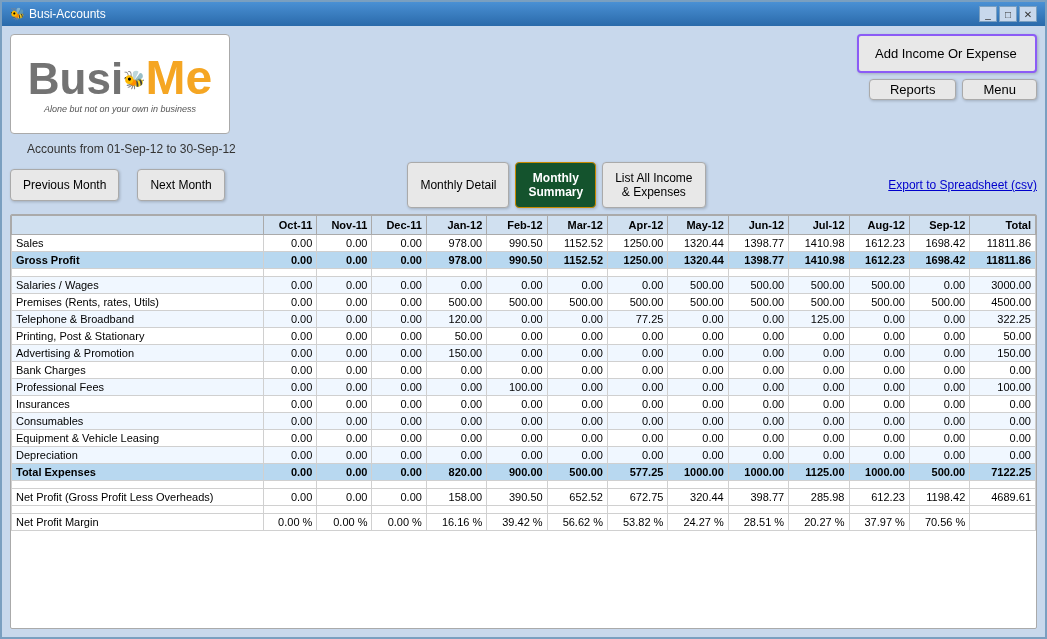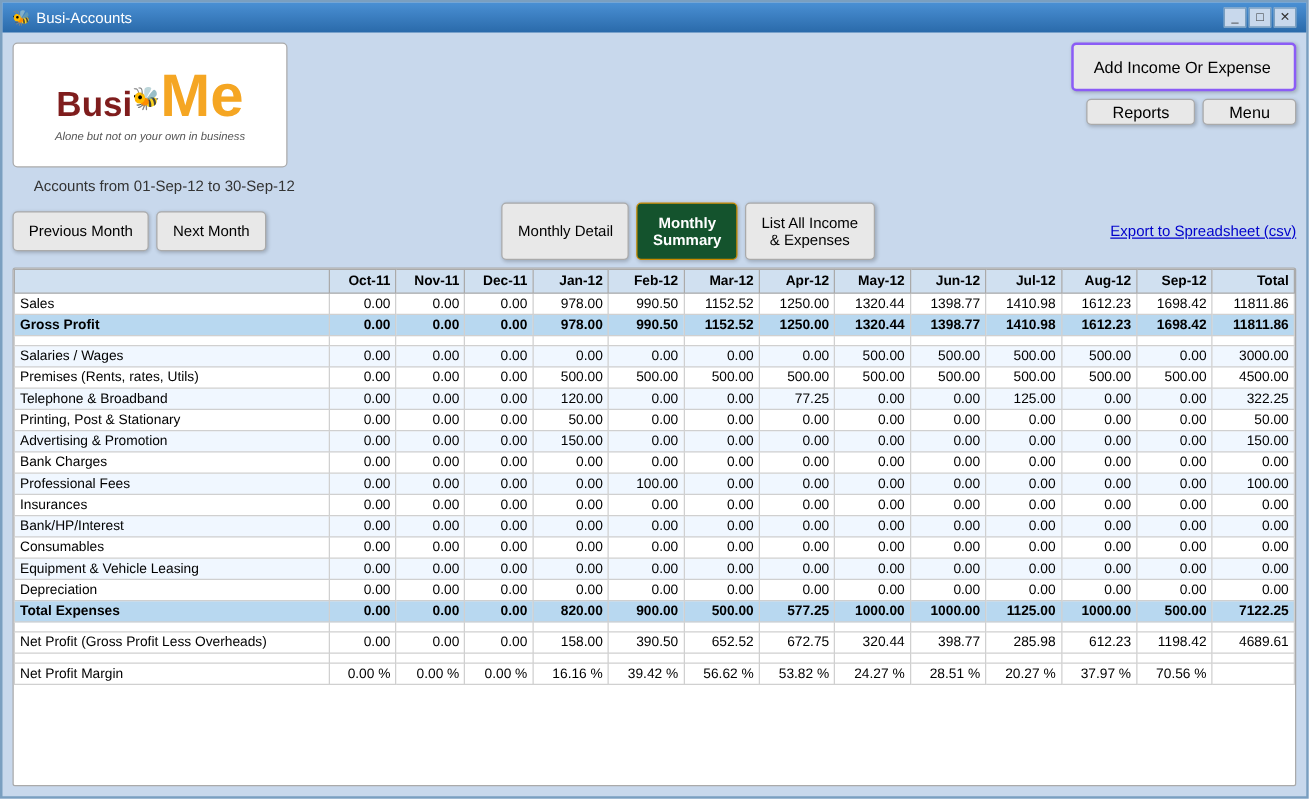--- a/index.html
+++ b/index.html
@@ -72,23 +72,23 @@
       display: flex;
       align-items: center;
       justify-content: center;
       overflow: hidden;
       padding: 6px;
     }
     .logo-inner {
       text-align: center;
     }
     .logo-busi {
-      font-size: 28px;
+      font-size: 44px;
       font-weight: 900;
-      color: #7f1d1d;
+      color: #737373;
       font-family: 'Arial Black', sans-serif;
       line-height: 1;
     }
     .logo-me {
       font-size: 48px;
       font-weight: 900;
       color: #f5a623;
       font-family: 'Arial Black', sans-serif;
       line-height: 1;
     }
@@ -140,21 +140,21 @@
       margin-left: 17px;
     }
     .nav-row {
       display: flex;
       align-items: center;
       justify-content: space-between;
       gap: 6px;
     }
     .nav-left {
       display: flex;
-      gap: 6px;
+      gap: 18px;
     }
     .nav-center {
       display: flex;
       gap: 6px;
     }
     .btn-nav {
       background: #e8e8e8;
       border: 1px solid #aaa;
       border-radius: 4px;
       padding: 8px 12px;
@@ -458,36 +458,20 @@
               <td>0.00</td>
               <td>0.00</td>
               <td>0.00</td>
               <td>0.00</td>
               <td>0.00</td>
               <td>0.00</td>
               <td>0.00</td>
               <td>0.00</td>
             </tr>
             <tr>
-              <td>Bank/HP/Interest</td>
-              <td>0.00</td>
-              <td>0.00</td>
-              <td>0.00</td>
-              <td>0.00</td>
-              <td>0.00</td>
-              <td>0.00</td>
-              <td>0.00</td>
-              <td>0.00</td>
-              <td>0.00</td>
-              <td>0.00</td>
-              <td>0.00</td>
-              <td>0.00</td>
-              <td>0.00</td>
-            </tr>
-            <tr>
               <td>Consumables</td>
               <td>0.00</td>
               <td>0.00</td>
               <td>0.00</td>
               <td>0.00</td>
               <td>0.00</td>
               <td>0.00</td>
               <td>0.00</td>
               <td>0.00</td>
               <td>0.00</td>

